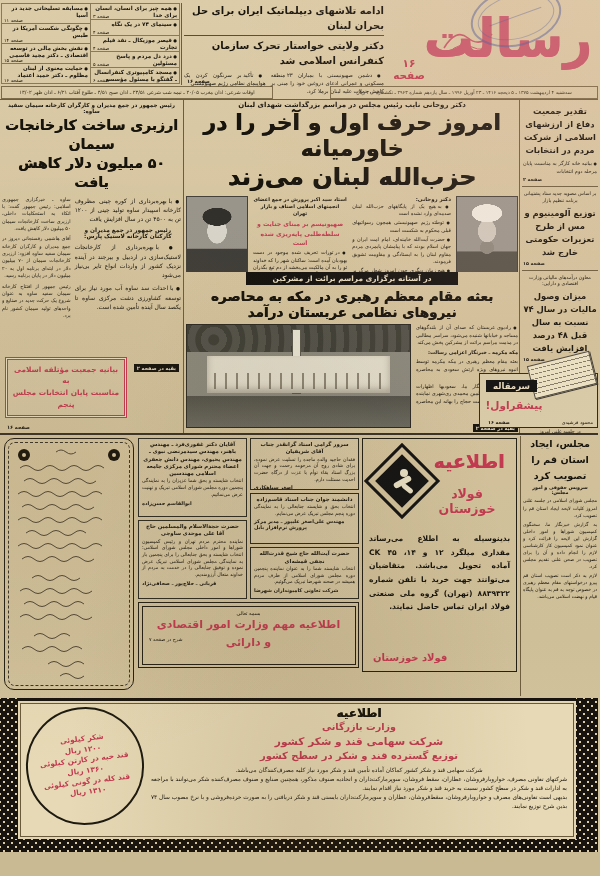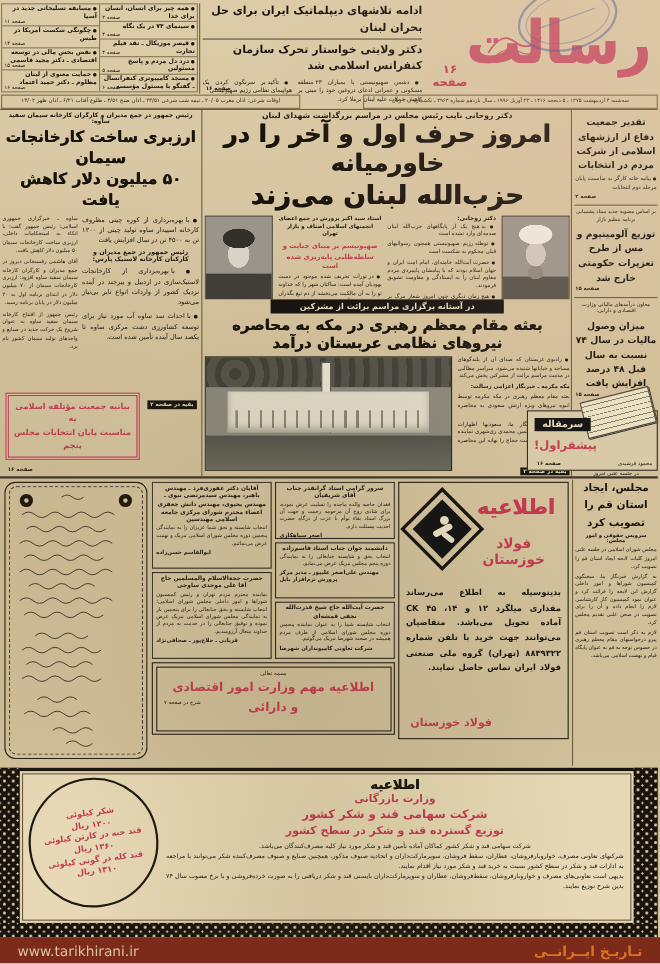--- a/index.html
+++ b/index.html
@@ -490,17 +490,13 @@
         </div>
         <div class="sg-body">
           <p>شرکت سهامی قند و شکر کشور کماکان آماده تأمین قند و شکر مورد نیاز کلیه مصرف‌کنندگان می‌باشد.</p>
           <p>شرکتهای تعاونی مصرف، خواروبارفروشان، عطاران، سقط فروشان، سوپرمارکت‌داران و اتحادیه صنوف مذکور، همچنین صنایع و صنوف مصرف‌کننده شکر می‌توانند با مراجعه به ادارات قند و شکر در سطح کشور نسبت به خرید قند و شکر مورد نیاز اقدام نمایند.</p>
           <p>بدیهی است تعاونی‌های مصرف و خواروبارفروشان، سقط‌فروشان، عطاران و سوپرمارکت‌داران بایستی قند و شکر دریافتی را به صورت خرده‌فروشی و با نرخ مصوب سال ۷۴ بدین شرح توزیع نمایند.</p>
         </div>
       </div>
     </section>
   </div>
 
-  <footer class="site-bar">
-    <span class="fb-url">www.tarikhirani.ir</span>
-    <span class="fb-brand">تـاریـخ ایــرانــی</span>
-  </footer>
 </div>
 
 </body></html>

